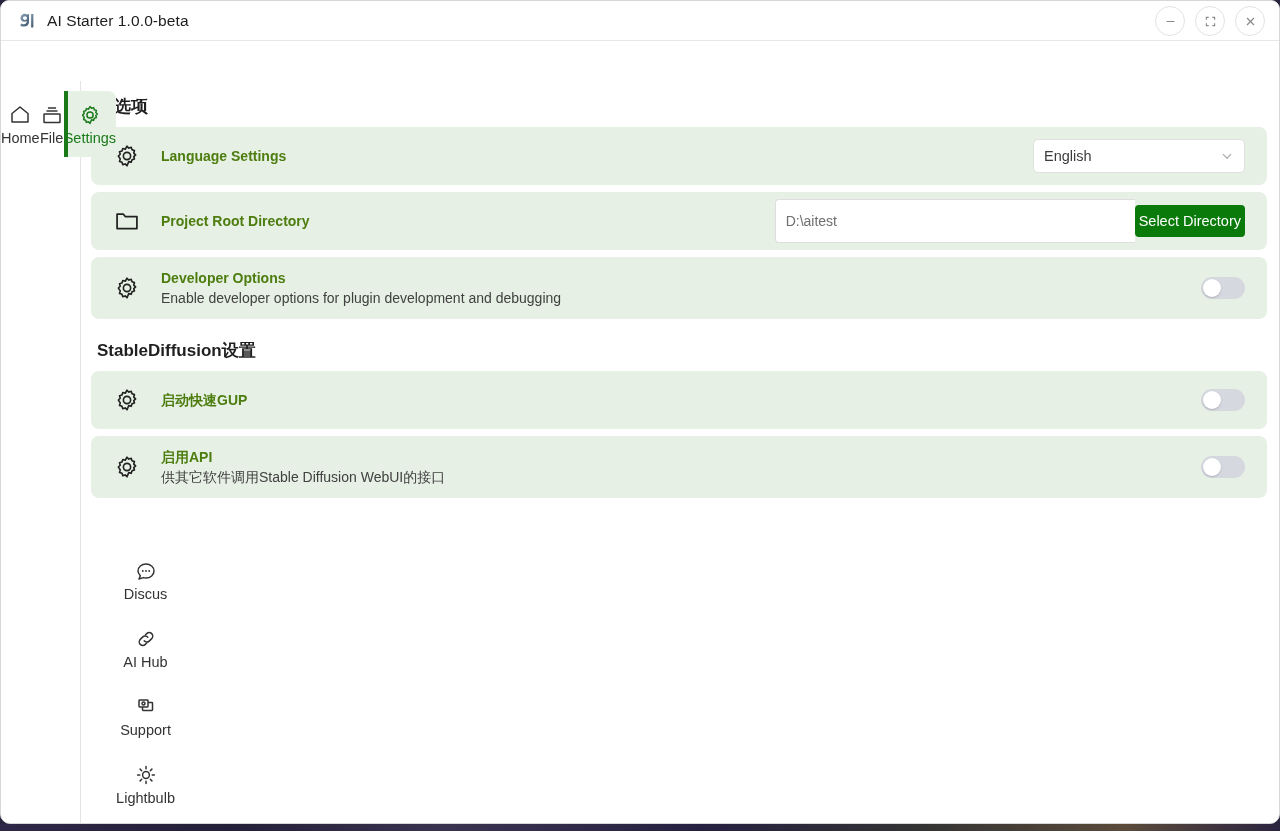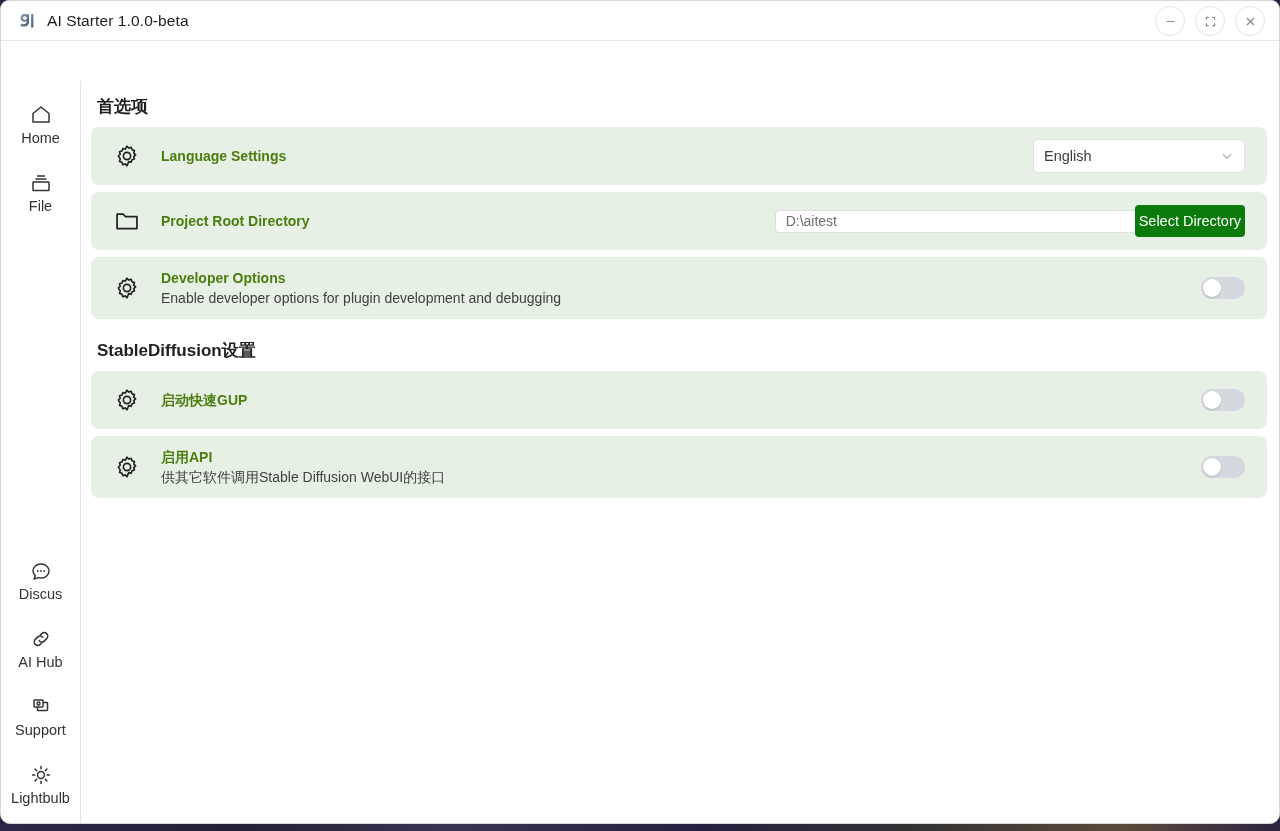--- a/index.html
+++ b/index.html
@@ -75,21 +75,21 @@
     min-height: 0;
   }
 
   
   #sidebar {
     width: 80px;
     min-width: 80px;
     background: #ffffff;
     border-right: 1px solid #e4e4e4;
     display: flex;
-    flex-direction: column;
+    flex-direction: row;
     padding-top: 10px;
     position: relative;
   }
   #sidebar-bottom {
     margin-top: auto;
     padding-bottom: 4px;
   }
   .nav-item {
     height: 66px;
     margin: 0 0 2px 0;
@@ -183,21 +183,21 @@
     padding: 0 10px;
     font-size: 14.5px;
     color: #3c3c3c;
   }
   .select-box .sel-val { flex: 1; }
   .select-box .chev { color: #b0b0b0; display: flex; }
 
   
   .path-input {
     width: 360px;
-    height: 23px;
+    height: 44px;
     background: #fff;
     border: 1px solid #dedede;
     border-radius: 4px 0 0 4px;
     border-right: none;
     padding: 0 10px;
     font-family: "Liberation Sans", sans-serif;
     font-size: 14px;
     color: #6e6e6e;
     outline: none;
   }
@@ -296,20 +296,29 @@
         <span class="nav-icon">
           <svg width="24" height="24" viewBox="0 0 24 24" fill="none" stroke="#333" stroke-width="1.5" stroke-linejoin="round">
             <line x1="8" y1="5" x2="16" y2="5" stroke-width="1.6"></line>
             <line x1="6.5" y1="8" x2="17.5" y2="8" stroke-width="1.6"></line>
             <rect x="4" y="11" width="16" height="8.5" rx="0.6"></rect>
           </svg>
         </span>
         <span class="nav-label">File</span>
       </div>
 
+      <div class="nav-item active">
+        <span class="nav-icon">
+          <svg width="24" height="24" viewBox="0 0 24 24" fill="none" stroke="#1a7a1a" stroke-width="1.5" stroke-linejoin="round">
+            <circle cx="12" cy="12" r="3.1"></circle>
+            <path d="M12 3.6l1.5 1.6 2.1-.6.7 2.1 2.1.7-.6 2.1 1.6 1.5-1.6 1.5.6 2.1-2.1.7-.7 2.1-2.1-.6L12 20.4l-1.5-1.6-2.1.6-.7-2.1-2.1-.7.6-2.1L4.6 12l1.6-1.5-.6-2.1 2.1-.7.7-2.1 2.1.6z"></path>
+          </svg>
+        </span>
+        <span class="nav-label">Settings</span>
+      </div>
 
       <div id="sidebar-bottom">
 
         <div class="nav-item">
           <span class="nav-icon">
             <svg width="24" height="24" viewBox="0 0 24 24" fill="none" stroke="#333" stroke-width="1.5" stroke-linejoin="round">
               <path d="M20 12c0 3.9-3.6 7-8 7-.9 0-1.8-.1-2.6-.4L5 20l1.3-3.2C5.2 15.5 4 13.9 4 12c0-3.9 3.6-7 8-7s8 3.1 8 7z"></path>
               <circle cx="8.8" cy="12" r=".9" fill="#333" stroke="none"></circle>
               <circle cx="12" cy="12" r=".9" fill="#333" stroke="none"></circle>
               <circle cx="15.2" cy="12" r=".9" fill="#333" stroke="none"></circle>

